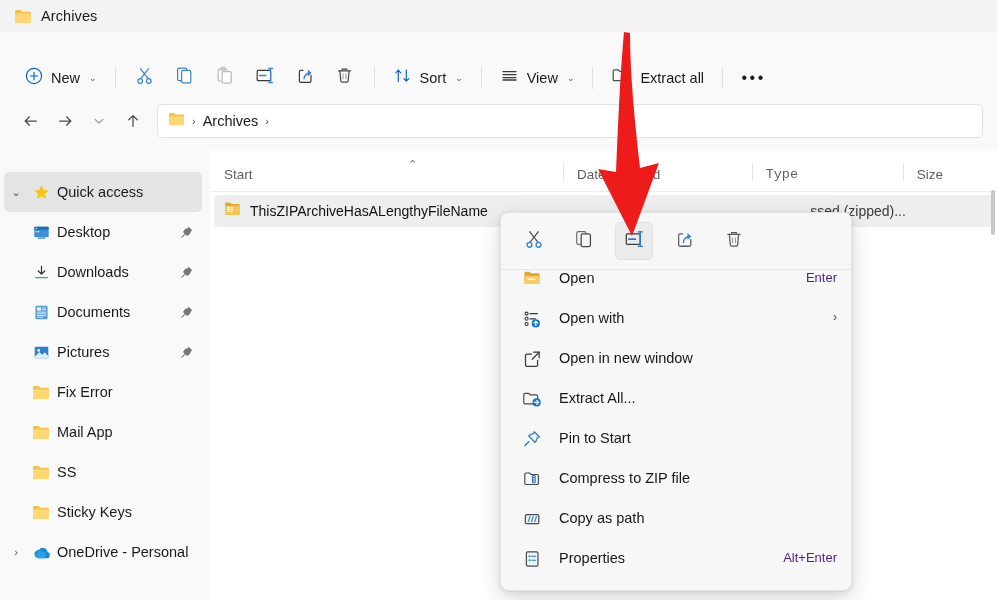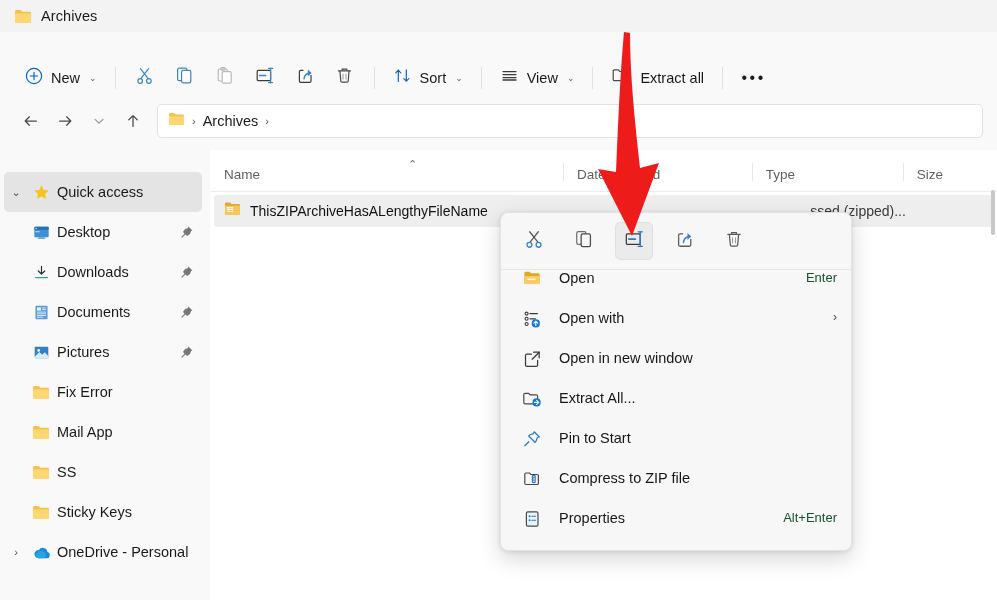--- a/index.html
+++ b/index.html
@@ -138,21 +138,21 @@
     display: flex; align-items: flex-end;
     height: 100%;
   }
   .col .ctxt { padding-left: 14px; }
   .col + .col::before {
     content: ""; position: absolute; left: 0; top: 13px;
     width: 1px; height: 18px; background: #e6e6e6;
   }
   .col-name { width: 374px; }
   .col-date { width: 200px; }
-  .col-type { width: 160px; }
+  .col-type { width: 160px; font-family: Liberation Mono, monospace; }
   .col-size { width: 100px; }
   .sortcaret {
     position: absolute; left: 198px; top: 8px;
     color: #6a6a6a; font-size: 11px;
   }
 
   .filerow {
     position: relative;
     height: 32px;
     display: flex; align-items: center;
@@ -216,21 +216,21 @@
   }
   .ctx-ico {
     width: 26px; min-width: 26px;
     display: flex; align-items: center; justify-content: center;
   }
   .ctx-lbl {
     font-size: 14.5px; color: #171717;
     margin-left: 14px; white-space: nowrap;
   }
   .ctx-acc {
-    margin-left: auto; font-size: 13px; color: #14532d;
+    margin-left: auto; font-size: 13px; color: #4c1d95;
     padding-left: 18px;
   }
   .ctx-sub {
     margin-left: auto; color: #4a4a4a; font-size: 12px;
     display: flex; align-items: center; padding-left: 18px;
   }
 
   
   .arrow {
     position: absolute; left: 591px; top: 30px;
@@ -539,21 +539,21 @@
         </svg>
       </span>
       <span class="nav-lbl">OneDrive - Personal</span>
     </div>
   </div>
 
   <div class="filearea">
 
     <div class="colhdr">
       <div class="col col-name">
-        <span class="ctxt">Name</span>
+        <span class="ctxt">Start</span>
         <span class="sortcaret">⌃</span>
       </div>
       <div class="col col-date">
         <span class="ctxt">Date modified</span>
       </div>
       <div class="col col-type">
         <span class="ctxt">Type</span>
       </div>
       <div class="col col-size">
         <span class="ctxt">Size</span>
@@ -700,20 +700,29 @@
       <span class="ctx-ico">
         <svg width="19" height="18" viewBox="0 0 19 18">
           <path d="M1.8 4.2A1.2 1.2 0 0 1 3 3h3.6l1.3 1.5h6.3A1.2 1.2 0 0 1 15.4 5.7v7.6A1.2 1.2 0 0 1 14.2 14.5H3a1.2 1.2 0 0 1-1.2-1.2z" fill="none" stroke="#4a4a4a" stroke-width="1.2"></path>
           <rect x="9.4" y="5.6" width="2.8" height="7" rx=".5" fill="none" stroke="#2b7cc4" stroke-width="1.1"></rect>
           <path d="M10 7.4h1.6M10 9.1h1.6M10 10.8h1.6" stroke="#2b7cc4" stroke-width="1"></path>
         </svg>
       </span>
       <span class="ctx-lbl">Compress to ZIP file</span>
     </div>
 
+    <div class="ctx-item">
+      <span class="ctx-ico">
+        <svg width="19" height="18" viewBox="0 0 19 18">
+          <rect x="2.4" y="4.6" width="13.4" height="9" rx="1.2" fill="#eaf3fb" stroke="#4a4a4a" stroke-width="1.2"></rect>
+          <path d="M5.4 11.6 7 6.6M8.6 11.6 10.2 6.6M11.8 11.6 13.4 6.6" stroke="#2b7cc4" stroke-width="1.1" stroke-linecap="round"></path>
+        </svg>
+      </span>
+      <span class="ctx-lbl">Copy as path</span>
+    </div>
 
     <div class="ctx-item">
       <span class="ctx-ico">
         <svg width="19" height="18" viewBox="0 0 19 18">
           <rect x="3.4" y="1.8" width="11.6" height="14.4" rx="1.4" fill="#eaf3fb" stroke="#4a4a4a" stroke-width="1.2"></rect>
           <circle cx="6.6" cy="6.2" r="1" fill="#2b7cc4"></circle>
           <circle cx="6.6" cy="10.2" r="1" fill="#2b7cc4"></circle>
           <path d="M8.8 6.2h3.8M8.8 10.2h3.8" stroke="#2b7cc4" stroke-width="1.1" stroke-linecap="round"></path>
         </svg>
       </span>

